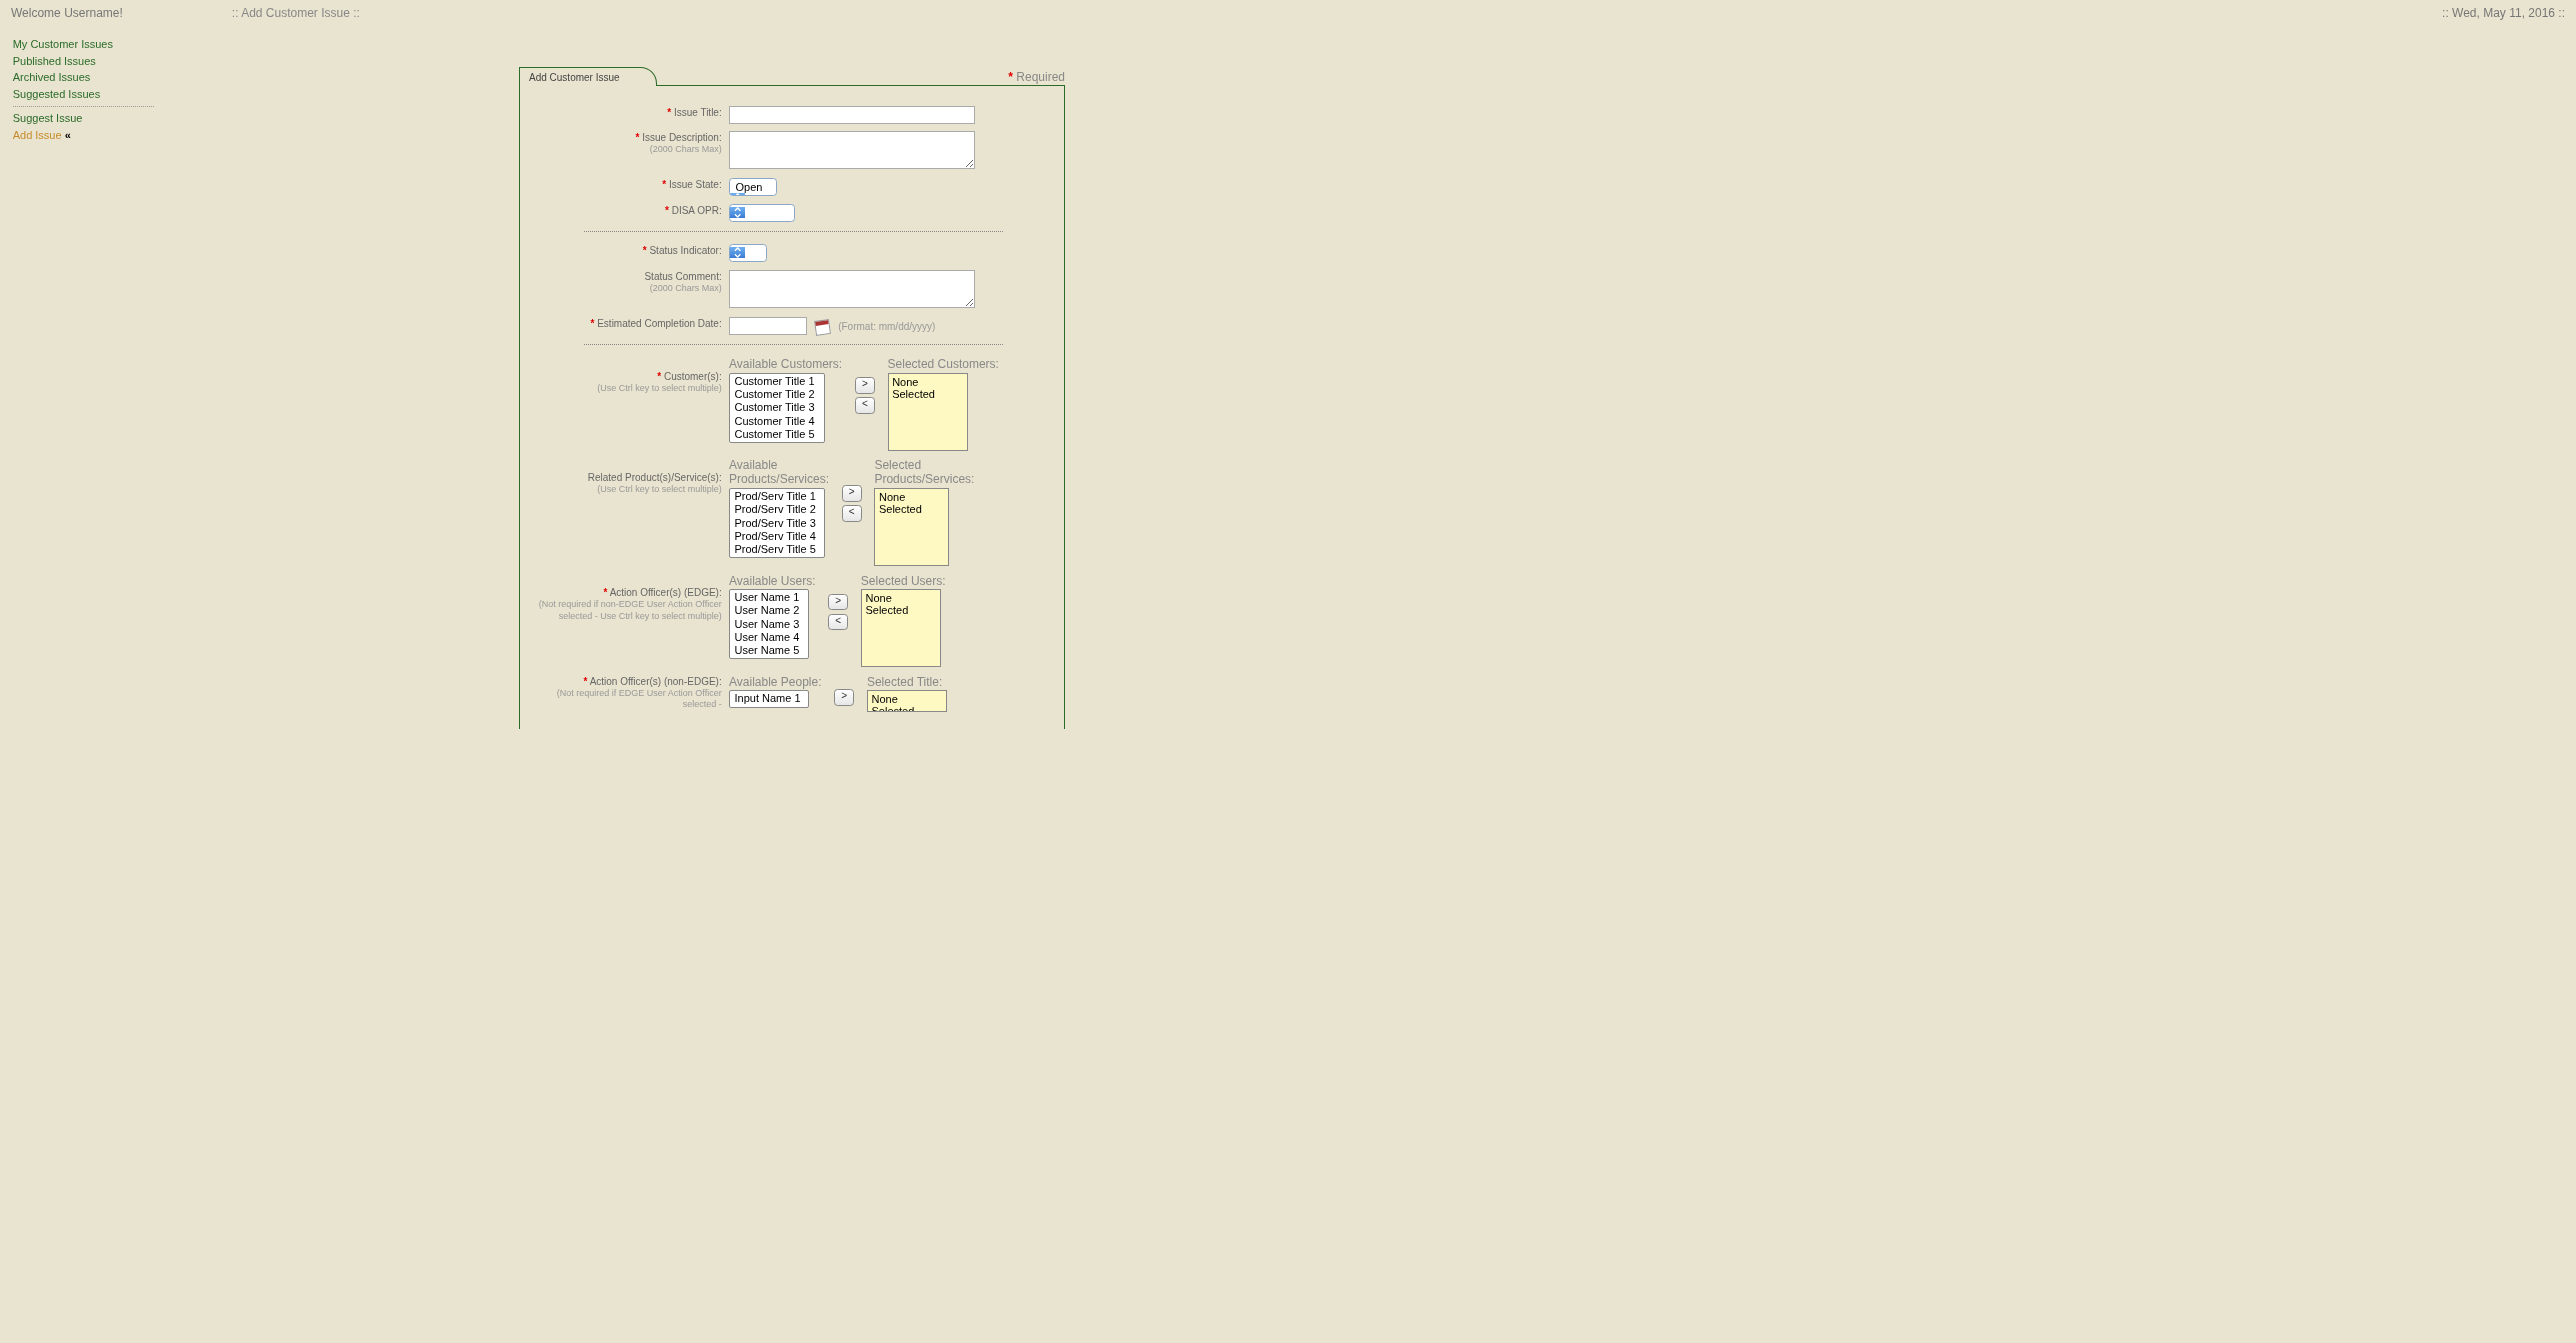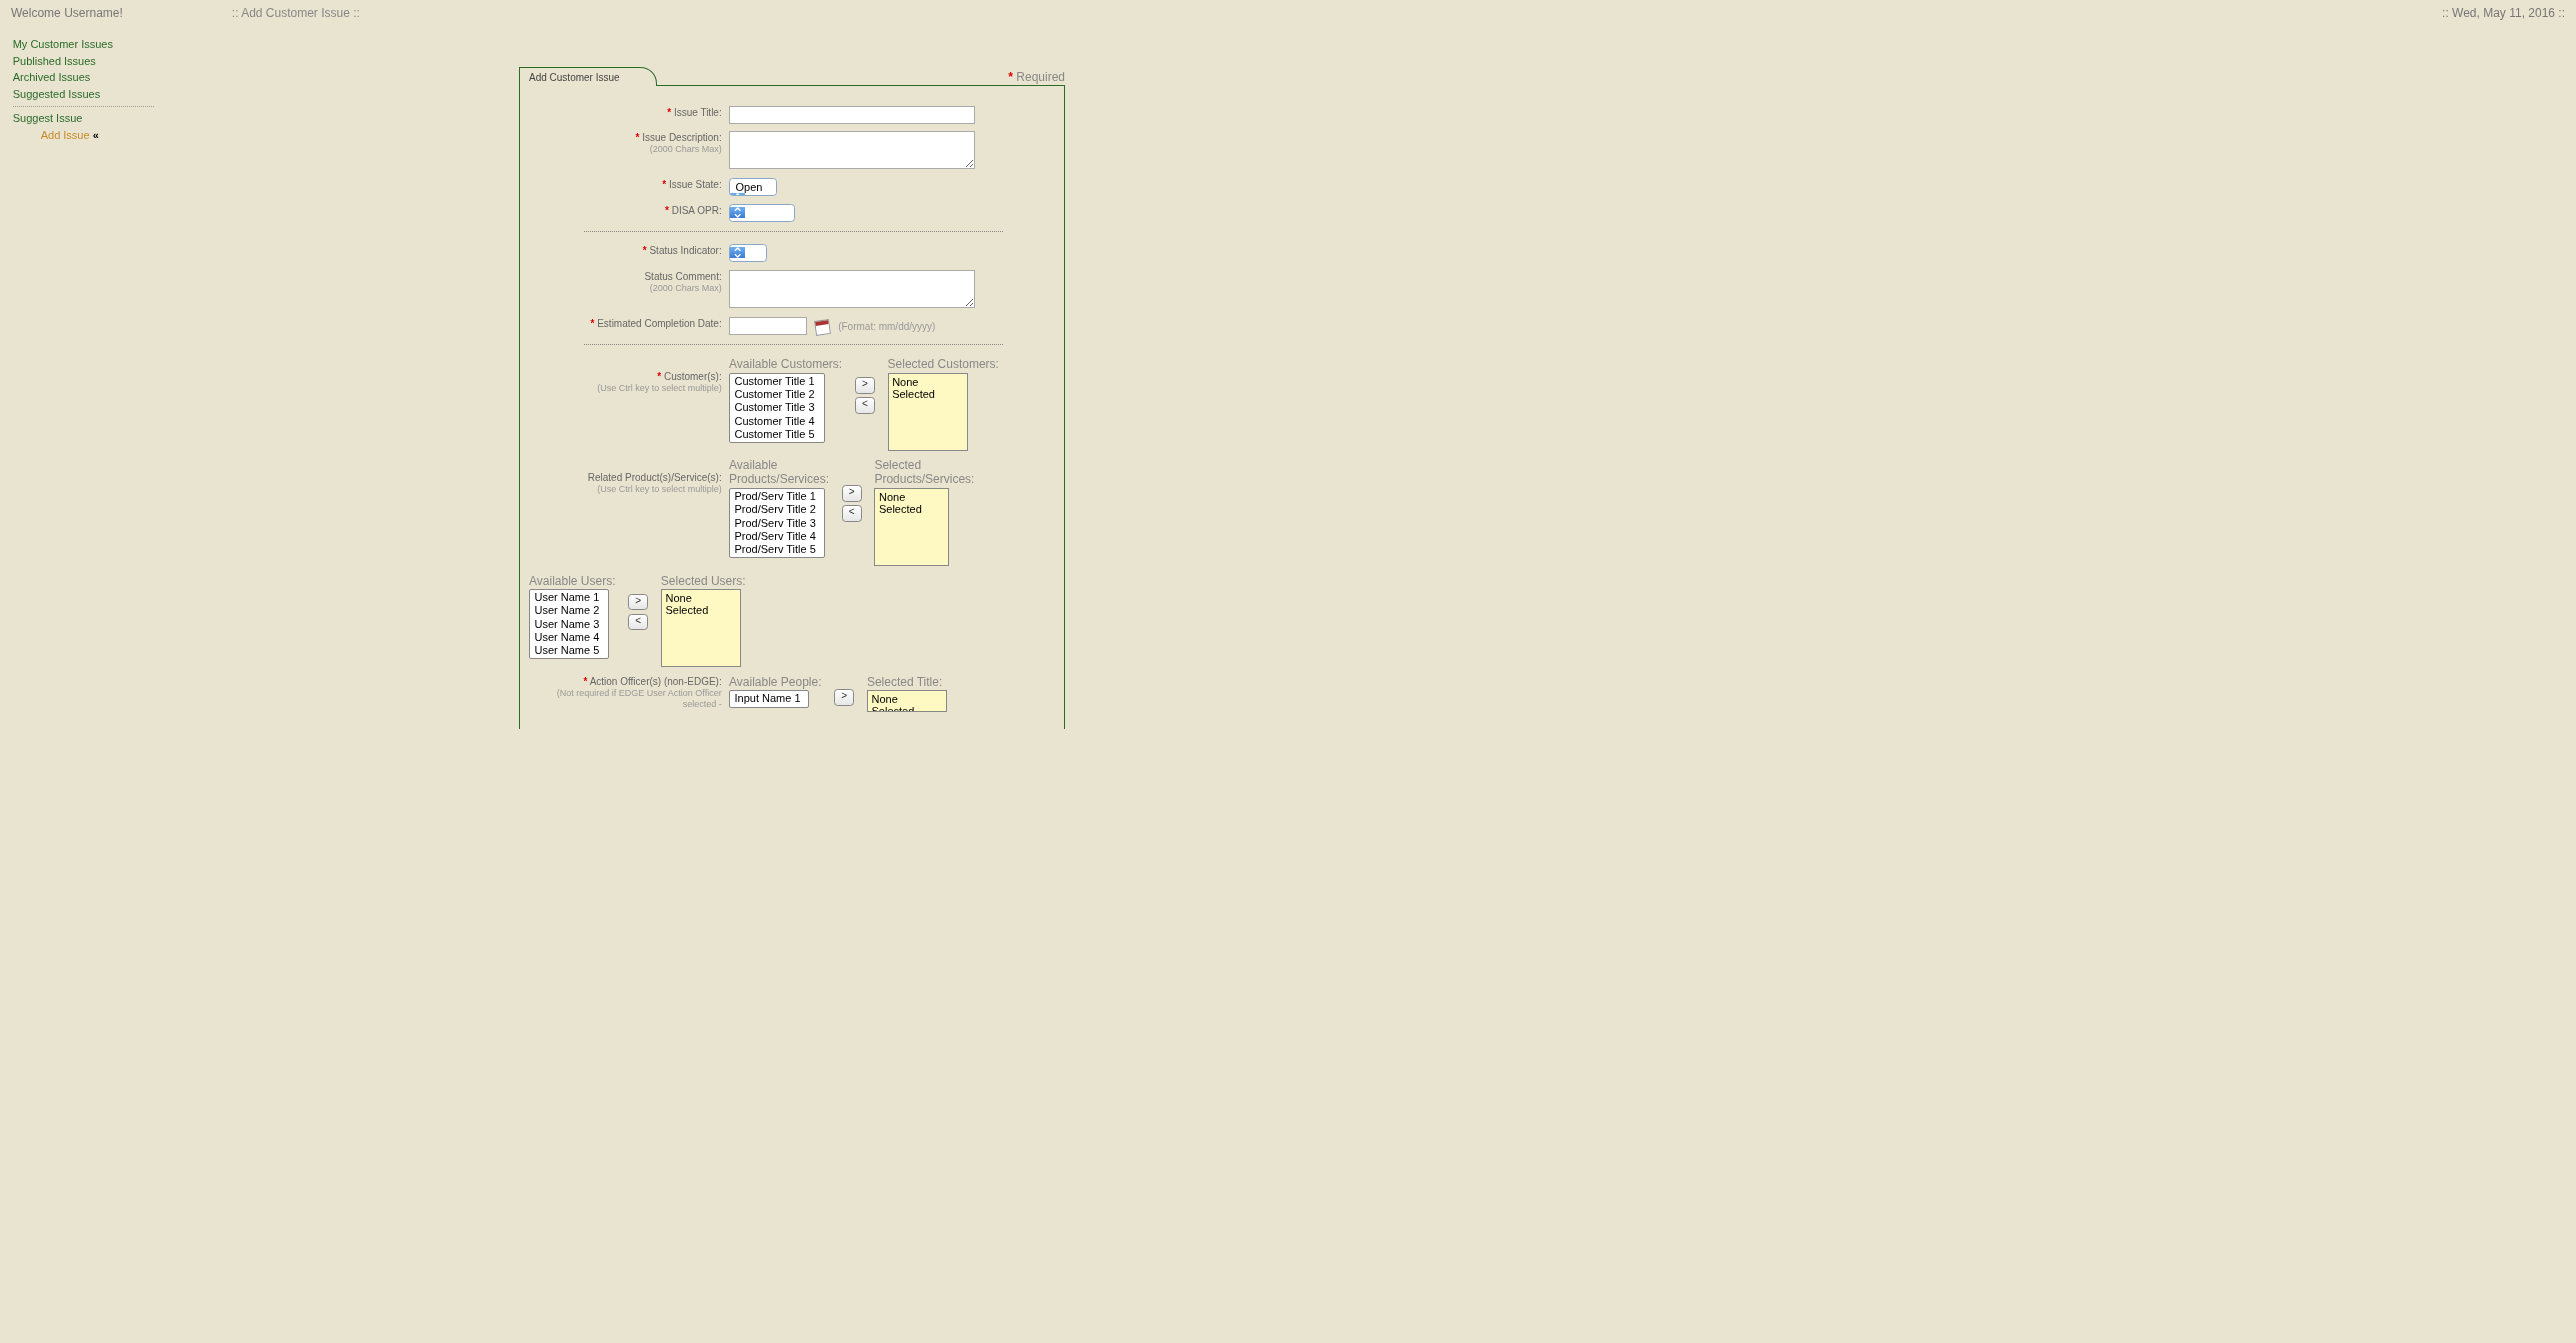--- a/index.html
+++ b/index.html
@@ -19,21 +19,21 @@
   .topbar .center { flex: 1; padding-left: 109px; color:#888; }
   .layout { display: flex; }
   .sidebar {
     width: 173px;
     padding: 11px 0 0 12.7px;
     font-size: 11px;
     line-height: 1.5;
   }
   .sidebar a { color: #2a6b2a; text-decoration: none; display:block; }
   .sidebar hr { border:0; border-top:0.9px dotted #999; margin:3.6px 0; width:141px; }
-  .sidebar .active { color:#c78a2a;margin-left:28px; }
+  .sidebar .active { color:#c78a2a; }
   .sidebar .active .marker { color:#000; font-weight:bold; }
   .main {
     flex:1;
     padding: 9px 0 0 0;
     position: relative;
   }
   .form-wrap {
     width: 546px;
     margin: 33px 0 0 346px;
   }
@@ -315,20 +315,23 @@
               </div>
               <div class="picker-col">
                 <div class="picker-head" style="max-width:100px">Selected Products/Services:</div>
                 <div class="selected-box" style="width:75px;height:78px">None Selected</div>
               </div>
             </div>
           </div>
         </div>
 
         <div class="row">
+          <div class="lbl" style="padding-top:12.7px"><span class="ast">*</span> <span>Action Officer(s) (EDGE):</span>
+            <span class="hint">(Not required if non-EDGE User Action Officer selected - Use Ctrl key to select multiple)</span>
+          </div>
           <div class="fld">
             <div class="picker-row">
               <div class="picker-col">
                 <div class="picker-head">Available Users:</div>
                 <select multiple="" size="5" class="multi" style="width:80px" id="opt-users">
                     <option>User Name 1</option>
                     <option>User Name 2</option>
                     <option>User Name 3</option>
                     <option>User Name 4</option>
                     <option>User Name 5</option>

